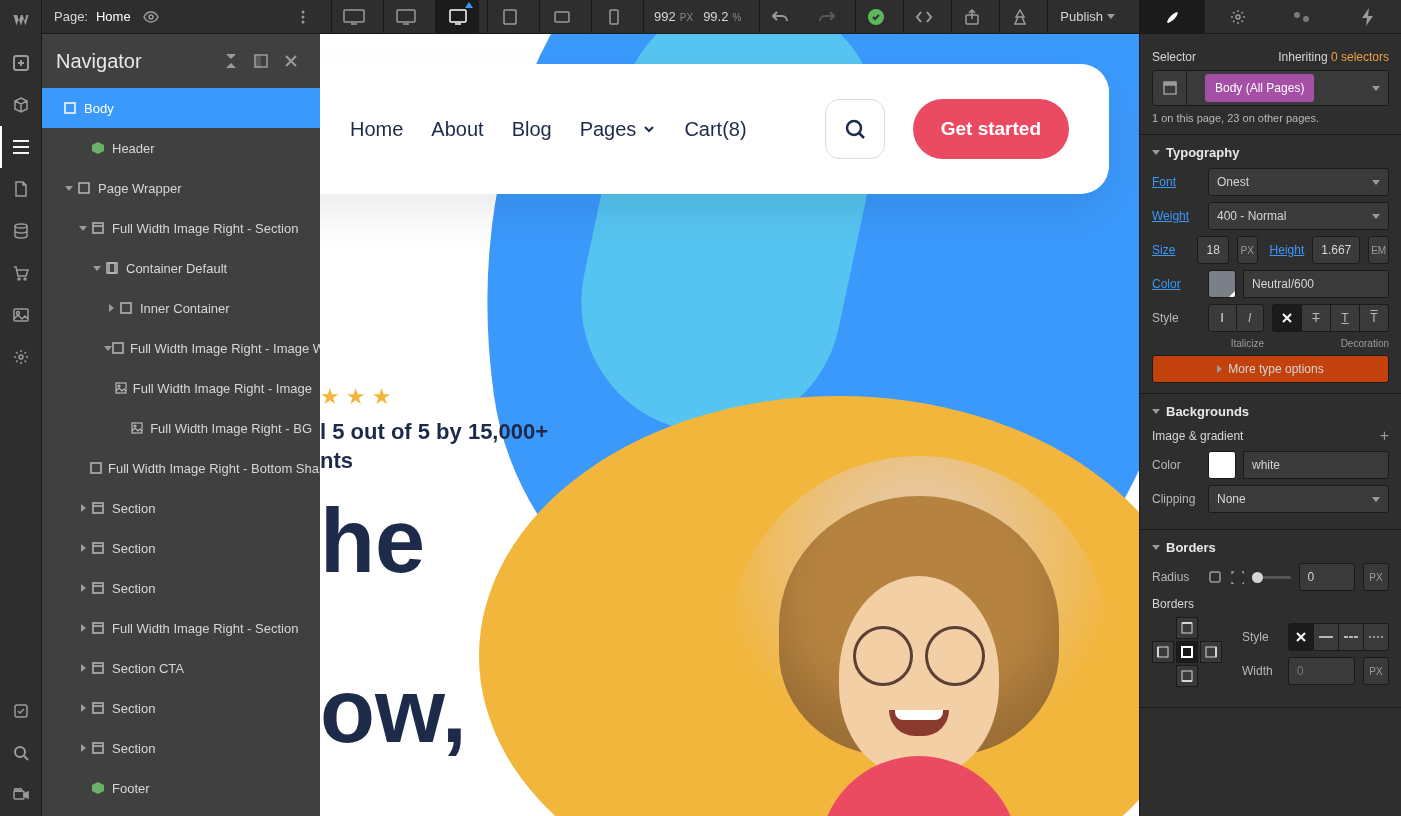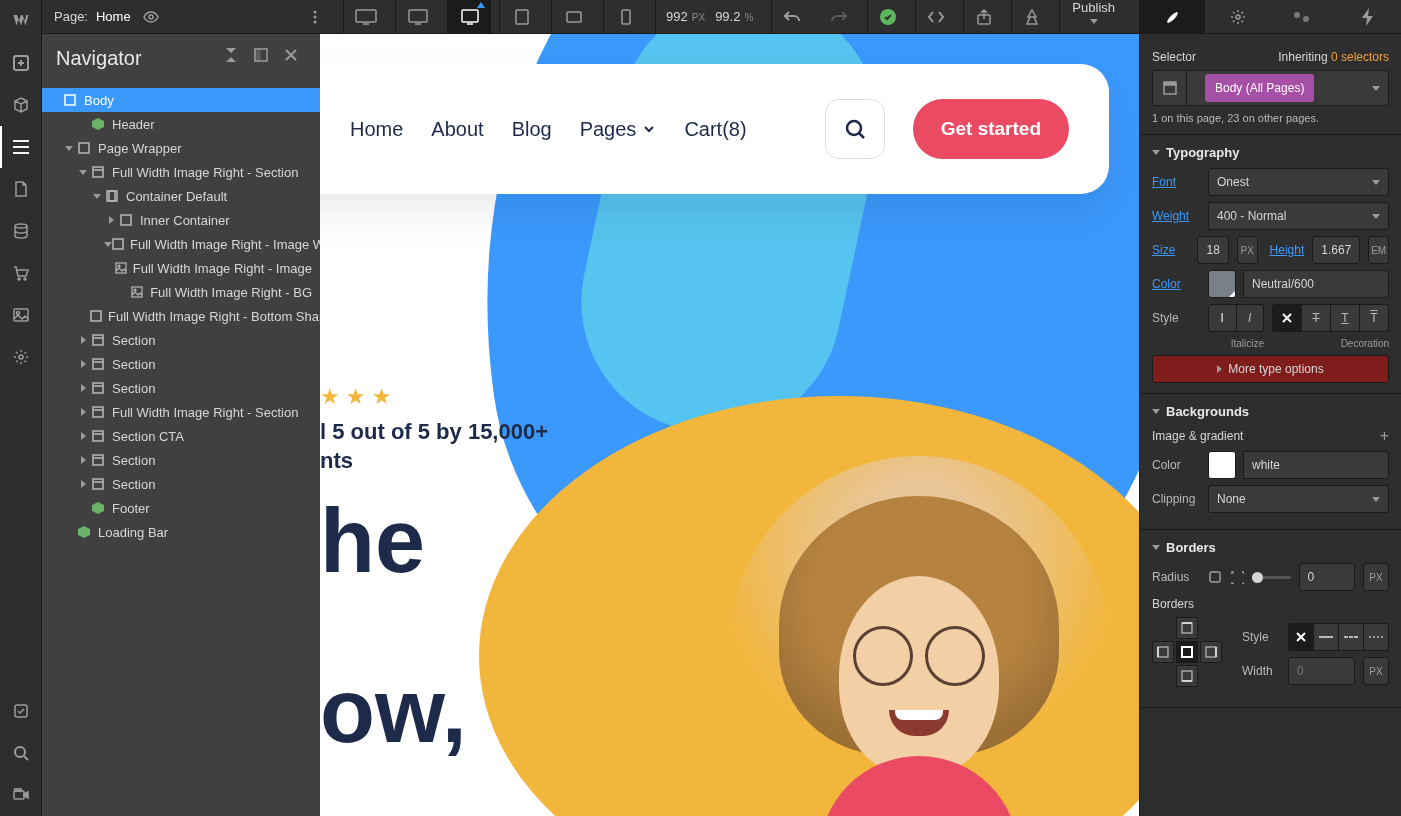--- a/index.html
+++ b/index.html
@@ -15,29 +15,29 @@
 
 
 .main-col { flex: 1; display: flex; flex-direction: column; }
 .topbar { height: 34px; background: #2e2e2e; display: flex; align-items: center; padding: 0 12px; gap: 8px; border-bottom: 1px solid #1a1a1a; color: #d6d6d6; font-size: 13px; }
 .topbar .spacer { flex: 1; }
 .bp-btn { width: 44px; height: 34px; display: flex; align-items: center; justify-content: center; color: #9b9b9b; border-left: 1px solid #1a1a1a; cursor: pointer; position: relative; }
 .bp-btn.active { background: #1b1b1b; color: #fff; }
 .bp-btn.active::after { content:''; position:absolute; top:2px; right:6px; border-left:4px solid transparent; border-right:4px solid transparent; border-bottom:6px solid #3b99fc; }
 .tb-icon { width: 40px; height: 34px; display: flex; align-items: center; justify-content: center; color: #9b9b9b; border-left: 1px solid #1a1a1a; cursor: pointer; }
 .tb-icon.green { color: #5bb85b; }
-.publish-btn { display:flex; align-items:center; gap:4px; padding:0 12px; height:34px; color:#d6d6d6; border-left:1px solid #1a1a1a; cursor:pointer;flex-direction:column; }
+.publish-btn { display:flex; align-items:center; gap:4px; padding:0 12px; height:34px; color:#d6d6d6; border-left:1px solid #1a1a1a; cursor:pointer; }
 
 
 .navigator { position: absolute; left: 42px; top: 34px; bottom: 0; width: 278px; background: #404040; display: flex; flex-direction: column; z-index: 10; }
-.nav-header { height: 54px; display: flex; align-items: flex-end; padding: 18px 14px; background: #404040; }
+.nav-header { height: 54px; display: flex; align-items: center; padding: 11px 14px; background: #404040; }
 .nav-title { font-size: 20px; color: #e8e8e8; flex: 1; }
 .nav-hicon { width: 30px; height: 30px; display: flex; align-items: center; justify-content: center; color: #9b9b9b; cursor: pointer; }
 .nav-tree { flex: 1; overflow: auto; font-size: 13px; }
-.tree-row { display: flex; align-items: center; height: 24px; padding-right: 8px; cursor: pointer; white-space: nowrap; }
+.tree-row { display: flex; align-items: center; height: 40px; padding-right: 8px; cursor: pointer; white-space: nowrap; }
 .tree-row.selected { background: #3b99fc; color: #fff; }
 .tree-caret { width: 14px; display: flex; align-items: center; justify-content: center; color: #a5a5a5; }
 .tree-icon { width: 16px; display: flex; align-items: center; justify-content: center; margin-right: 6px; color: #b8b8b8; }
 .tree-label { color: #d6d6d6; }
 .tree-row.selected .tree-label, .tree-row.selected .tree-caret, .tree-row.selected .tree-icon { color:#fff; }
 
 
 .canvas-wrap { flex:1; display:flex; position:relative; background:#3a3a3a; }
 .canvas { flex:1; background:#fff; margin-left:278px; position:relative; overflow:hidden; }
 .hero-bg { position:absolute; inset:0; }
@@ -85,21 +85,21 @@
 .seg-btn.active { background:#1b1b1b; color:#fff; }
 .swatch { width:28px; height:28px; border:1px solid #1a1a1a; border-radius:3px; margin-right:0; position:relative; overflow:hidden; }
 .swatch.white { background:#fff; }
 .swatch.grey { background:#7a8088; }
 .swatch.grey::after { content:''; position:absolute; bottom:0; right:0; border-left:6px solid transparent; border-bottom:6px solid #fff; }
 .pill { height:28px; background:#a64fa6; border-radius:3px; padding:0 10px; color:#fff; display:flex; align-items:center; font-size:12px; }
 .selector-row { display:flex; align-items:center; gap:0; height:36px; background:#3a3a3a; border:1px solid #1a1a1a; border-radius:3px; padding:0 8px 0 0; }
 .selector-icon { width:34px; height:100%; display:flex; align-items:center; justify-content:center; border-right:1px solid #1a1a1a; color:#9b9b9b; }
 .inherit-link { color:#f0a044; }
 .small-text { font-size:11px; color:#b8b8b8; margin-top:6px; }
-.more-btn { height:28px; background:#7f1d1d; border:1px solid #1a1a1a; border-radius:3px; display:flex; align-items:center; justify-content:center; gap:6px; cursor:pointer; }
+.more-btn { height:28px; background:#c2410c; border:1px solid #1a1a1a; border-radius:3px; display:flex; align-items:center; justify-content:center; gap:6px; cursor:pointer; }
 .caret { display:inline-block; width:0; height:0; border-left:4px solid transparent; border-right:4px solid transparent; border-top:5px solid #9b9b9b; }
 .caret-right { display:inline-block; width:0; height:0; border-top:4px solid transparent; border-bottom:4px solid transparent; border-left:5px solid #9b9b9b; }
 .plus-ic { font-size:16px; color:#9b9b9b; cursor:pointer; }
 .slider-track { flex:1; height:3px; background:#555; border-radius:2px; position:relative; }
 .slider-thumb { position:absolute; left:0; top:-4px; width:11px; height:11px; background:#d6d6d6; border-radius:50%; }
 .sub-label { font-size:10px; color:#9b9b9b; text-align:right; flex:1; }
 .borders-grid { display:grid; grid-template-columns:22px 22px 22px; grid-template-rows:22px 22px 22px; gap:2px; }
 .bcell { width:22px; height:22px; background:#3a3a3a; border:1px solid #1a1a1a; display:flex; align-items:center; justify-content:center; cursor:pointer; }
 
 svg { display:block; }

